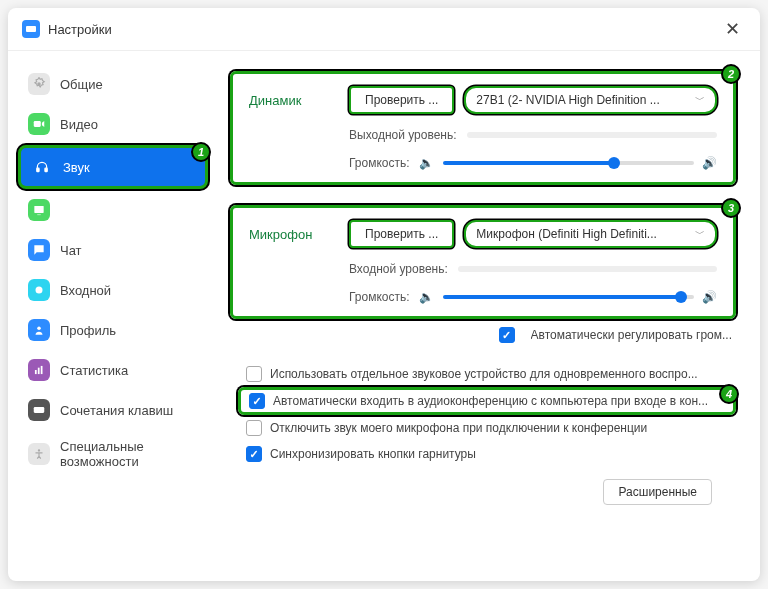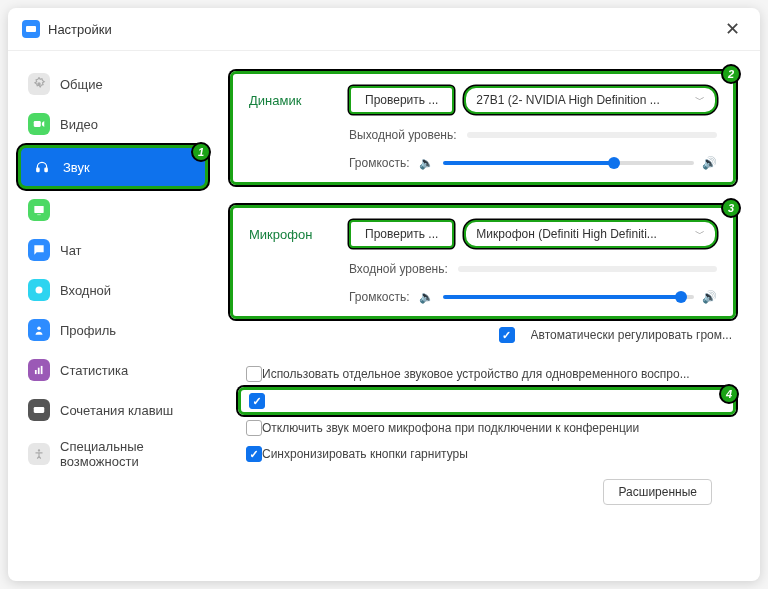--- a/index.html
+++ b/index.html
@@ -28,21 +28,21 @@
 .btn { padding: 5px 14px; border: 1px solid #ccc; border-radius: 4px; background: #fff; font-size: 12px; color: #333; cursor: pointer; }
 .btn.highlight { border: 2px solid #1ba316; box-shadow: 0 0 0 1.5px #000; }
 .dropdown { flex: 1; padding: 5px 10px; border: 1px solid #ccc; border-radius: 12px; background: #fff; font-size: 12px; color: #333; display: flex; align-items: center; justify-content: space-between; cursor: pointer; }
 .dropdown.highlight { border: 2px solid #1ba316; box-shadow: 0 0 0 1.5px #000; }
 .chev { font-size: 10px; color: #888; }
 .level-bar { flex: 1; height: 6px; background: #eee; border-radius: 3px; }
 .slider-wrap { display: flex; align-items: center; gap: 8px; flex: 1; }
 .slider { flex: 1; height: 4px; background: linear-gradient(to right, #0e72ed var(--p), #ddd var(--p)); border-radius: 2px; position: relative; }
 .slider::after { content: ''; position: absolute; left: var(--p); top: 50%; transform: translate(-50%, -50%); width: 12px; height: 12px; background: #0e72ed; border-radius: 50%; }
 .vol-icon { color: #888; font-size: 12px; }
-.check-row { display: flex; align-items: center; font-size: 12px; color: #444; padding: 5px 0 5px 16px; }
+.check-row { display: flex; align-items: center; gap: 8px; font-size: 12px; color: #444; padding: 5px 0 5px 16px; }
 .check-row.boxed { border: 3px solid #1ba316; box-shadow: 0 0 0 2px #000; border-radius: 6px; padding: 3px 8px; margin-left: 8px; position: relative; }
 .checkbox { width: 16px; height: 16px; border: 1px solid #aaa; border-radius: 3px; display: flex; align-items: center; justify-content: center; flex-shrink: 0; cursor: pointer; }
 .checkbox.checked { background: #0e72ed; border-color: #0e72ed; }
 .checkbox.checked::after { content: '✓'; color: #fff; font-size: 11px; font-weight: bold; }
 .check-text { white-space: nowrap; overflow: hidden; text-overflow: ellipsis; }
 .auto-adjust { display: flex; align-items: center; gap: 16px; font-size: 12px; color: #444; justify-content: flex-end; margin: -12px 0 18px 0; padding-right: 4px; }
 .footer { display: flex; justify-content: flex-end; padding: 12px 24px 0 0; }
 .icon-bg-grey { background: #e6e6e6; }
 .icon-bg-green { background: #4cd964; }
 .icon-bg-blue { background: #2d8cff; }
@@ -215,20 +215,21 @@
         <span class="check-text">Автоматически регулировать гром...</span>
       </div>
 
       <div class="check-row">
         <span class="checkbox"></span>
         <span class="check-text">Использовать отдельное звуковое устройство для одновременного воспро...</span>
       </div>
 
       <div class="check-row boxed">
         <span class="checkbox checked"></span>
+        <span class="check-text">Автоматически входить в аудиоконференцию с компьютера при входе в кон...</span>
         <span class="badge">4</span>
       </div>
 
       <div class="check-row">
         <span class="checkbox"></span>
         <span class="check-text">Отключить звук моего микрофона при подключении к конференции</span>
       </div>
 
 
       <div class="check-row">

